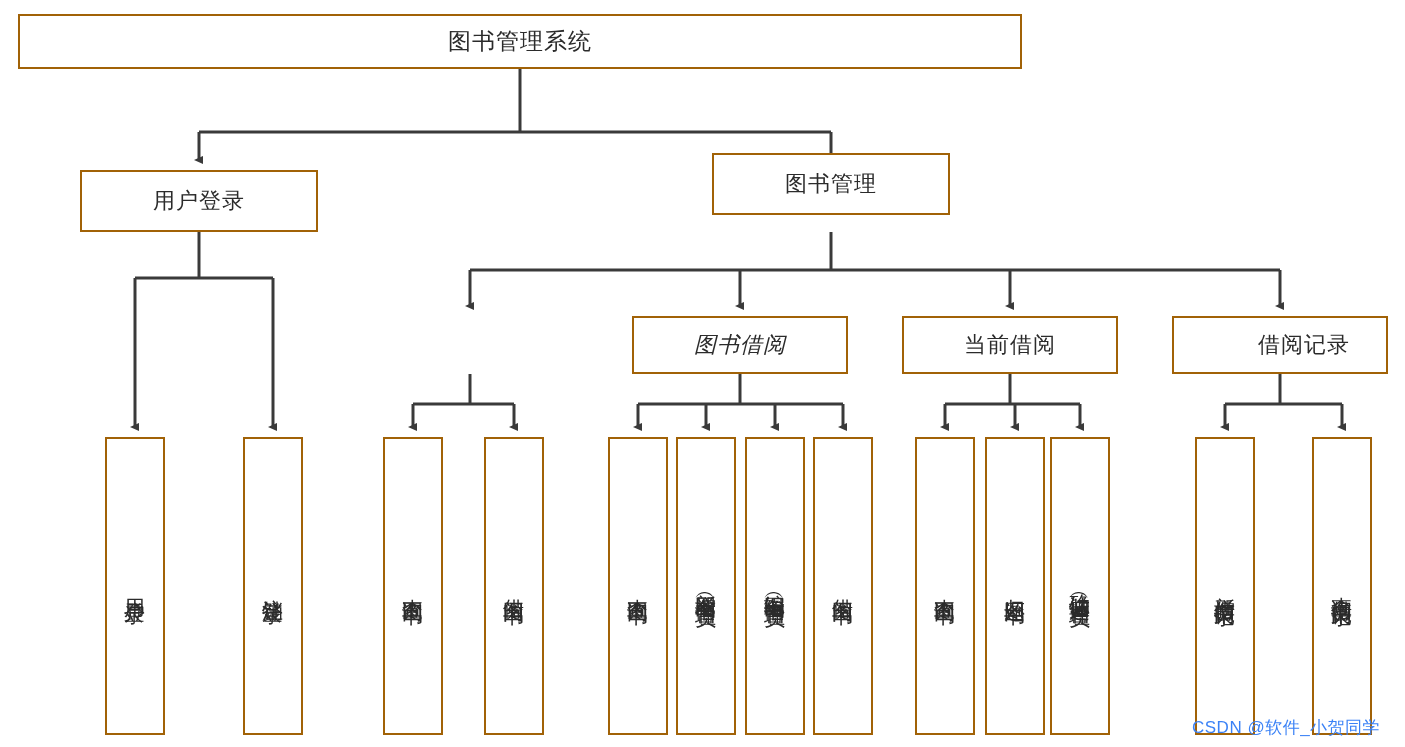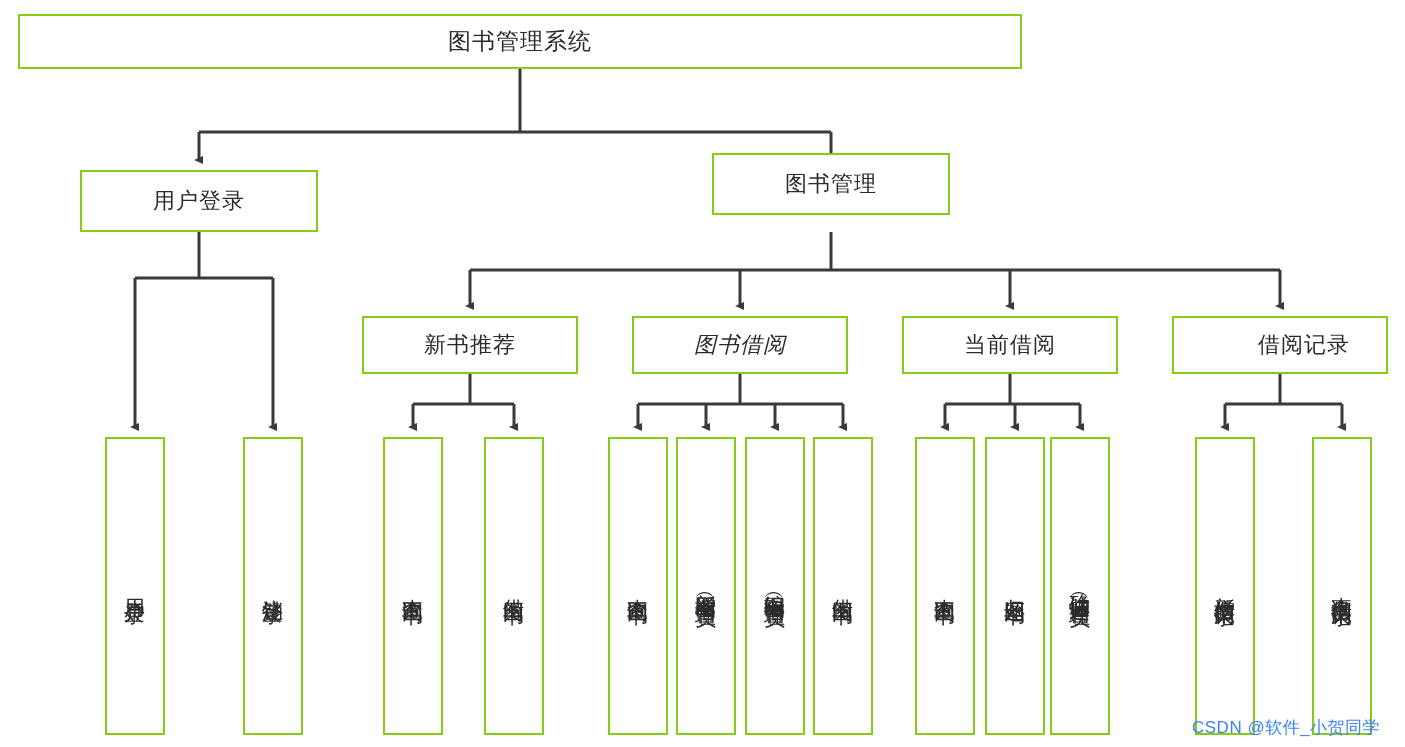--- a/index.html
+++ b/index.html
@@ -21,21 +21,21 @@
   #diagram-svg {
     position: absolute;
     left: 0;
     top: 0;
     width: 1405px;
     height: 747px;
   }
   .node {
     position: absolute;
     box-sizing: border-box;
-    border: 2px solid #84cc16;
+    border: 2px solid #a16207;
     background: #ffffff;
     display: flex;
     align-items: center;
     justify-content: center;
     overflow: hidden;
   }
   .node-label {
     color: #2b2b2b;
     font-size: 22px;
     line-height: 1.18;
@@ -121,23 +121,20 @@
     <span class="node-label">图书管理系统</span>
   </div>
 
   <div class="node" style="left:80px; top:170px; width:238px; height:62px;">
     <span class="node-label">用户登录</span>
   </div>
   <div class="node" style="left:712px; top:153px; width:238px; height:62px;justify-content:center;">
     <span class="node-label">图书管理</span>
   </div>
 
-  <div class="node" style="left:362px; top:316px; width:216px; height:58px;">
-    <span class="node-label">新书推荐</span>
-  </div>
   <div class="node" style="left:632px; top:316px; width:216px; height:58px;font-style:italic;">
     <span class="node-label">图书借阅</span>
   </div>
   <div class="node" style="left:902px; top:316px; width:216px; height:58px;">
     <span class="node-label">当前借阅</span>
   </div>
   <div class="node" style="left:1172px; top:316px; width:216px; height:58px;padding-left:48px;">
     <span class="node-label">借阅记录</span>
   </div>
 

